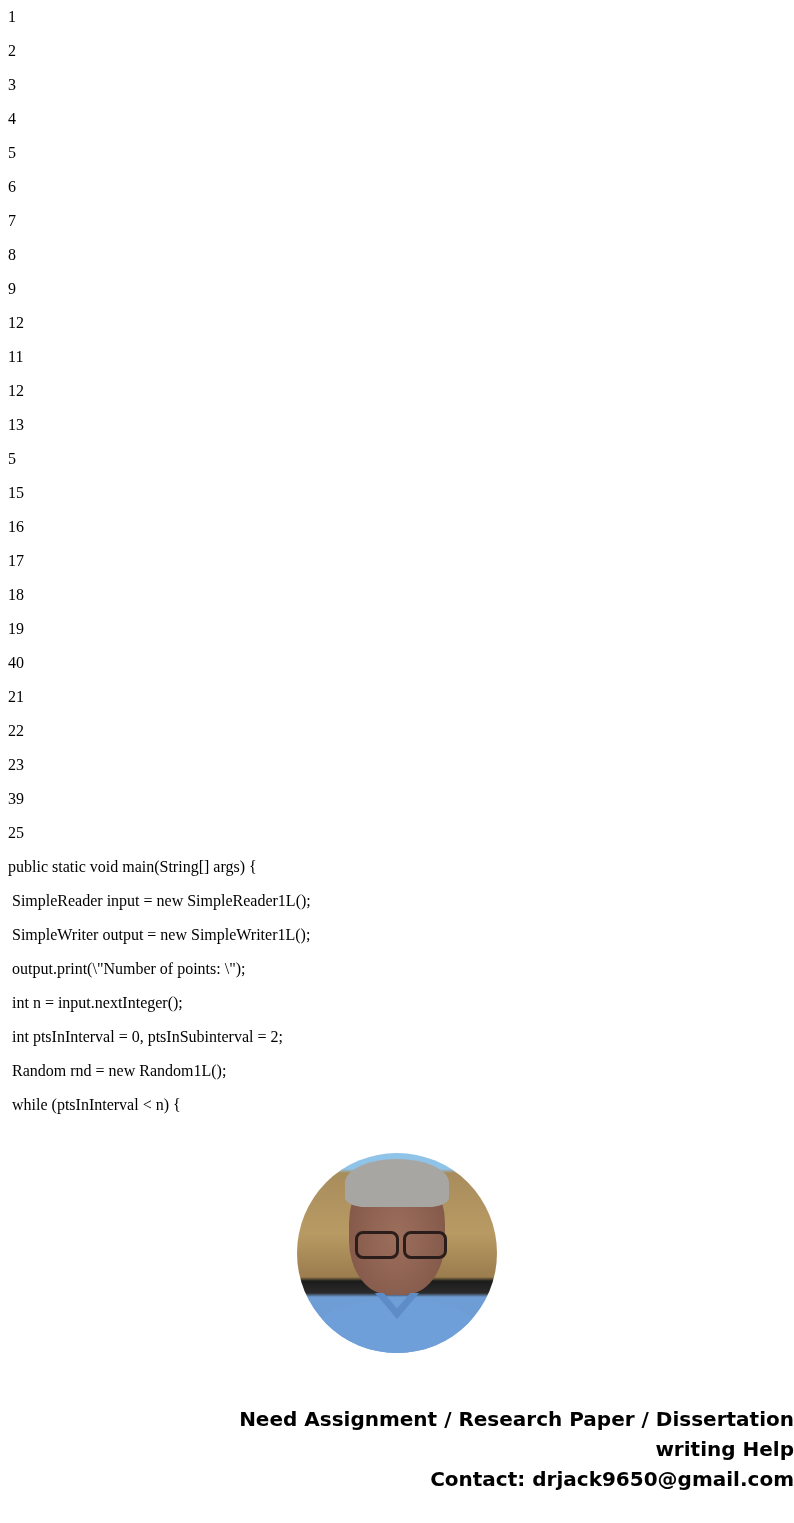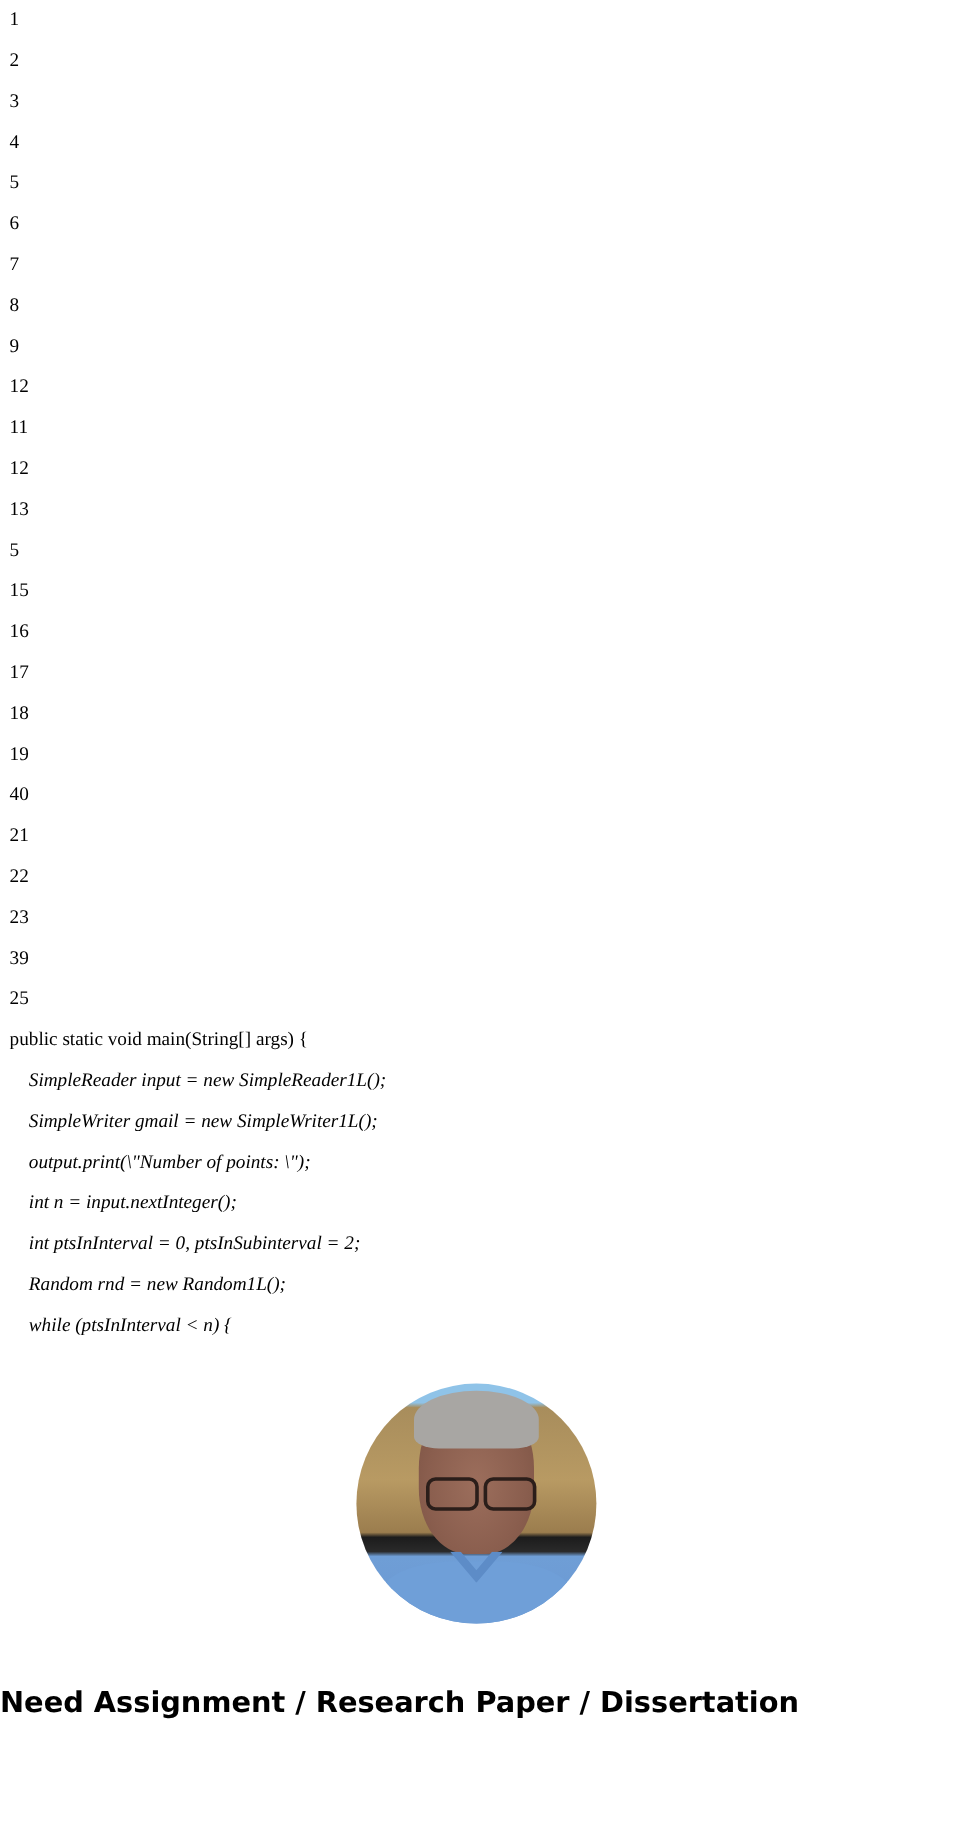--- a/index.html
+++ b/index.html
@@ -11,21 +11,21 @@
       font-family: "Liberation Serif", serif;
       color: #000;
     }
     .line {
       position: absolute;
       left: 8px;
       font-size: 16px;
       line-height: 18px;
       white-space: pre;
     }
-    .indent { left: 24px; font-style: italic; }
+    .indent { left: 12px; }
     .avatar {
       position: absolute;
       left: 297px;
       top: 1153px;
       width: 200px;
       height: 200px;
       border-radius: 50%;
       overflow: hidden;
       background: linear-gradient(to bottom, #8fc3e8 0%, #8fc3e8 8%, #a88d5c 10%, #b89a63 40%, #9b7d4e 62%, #1c1c1c 64%, #2a2a2a 70%, #6f9ed6 72%, #6a98d2 100%);
     }
@@ -64,24 +64,24 @@
       left: 78px; top: 140px;
       width: 44px; height: 26px;
       background: #5d8cc7;
       clip-path: polygon(0 0, 50% 100%, 100% 0, 80% 0, 50% 60%, 20% 0);
     }
     .promo {
       position: absolute;
       left: 0;
       top: 1404px;
       width: 794px;
-      text-align: left;
+      text-align: right;
       font-family: "DejaVu Sans", sans-serif;
       font-weight: bold;
-      font-size: 24px;
+      font-size: 20px;
       line-height: 30px;
     }
   </style>
 </head>
 <body>
 
 <div class="line" style="top:8px">1</div>
 <div class="line" style="top:42px">2</div>
 <div class="line" style="top:76px">3</div>
 <div class="line" style="top:110px">4</div>
@@ -102,31 +102,33 @@
 <div class="line" style="top:620px">19</div>
 <div class="line" style="top:654px">40</div>
 <div class="line" style="top:688px">21</div>
 <div class="line" style="top:722px">22</div>
 <div class="line" style="top:756px">23</div>
 <div class="line" style="top:790px">39</div>
 <div class="line" style="top:824px">25</div>
 
 <div class="line" style="top:858px">public static void main(String[] args) {</div>
 <div class="line indent" style="top:892px">SimpleReader input = new SimpleReader1L();</div>
-<div class="line indent" style="top:926px">SimpleWriter gmail = new SimpleWriter1L();</div>
+<div class="line indent" style="top:926px">SimpleWriter output = new SimpleWriter1L();</div>
 <div class="line indent" style="top:960px">output.print(\"Number of points: \");</div>
 <div class="line indent" style="top:994px">int n = input.nextInteger();</div>
 <div class="line indent" style="top:1028px">int ptsInInterval = 0, ptsInSubinterval = 2;</div>
 <div class="line indent" style="top:1062px">Random rnd = new Random1L();</div>
 <div class="line indent" style="top:1096px">while (ptsInInterval &lt; n) {</div>
 
 <div class="avatar">
   <div class="shirt"></div>
   <div class="face"></div>
   <div class="hair"></div>
   <div class="glasses-l"></div>
   <div class="glasses-r"></div>
   <div class="collar"></div>
 </div>
 
 <div class="promo">
   <div>Need Assignment / Research Paper / Dissertation</div>
+  <div>writing Help</div>
+  <div>Contact: drjack9650@gmail.com</div>
 </div>
 
 </body></html>

